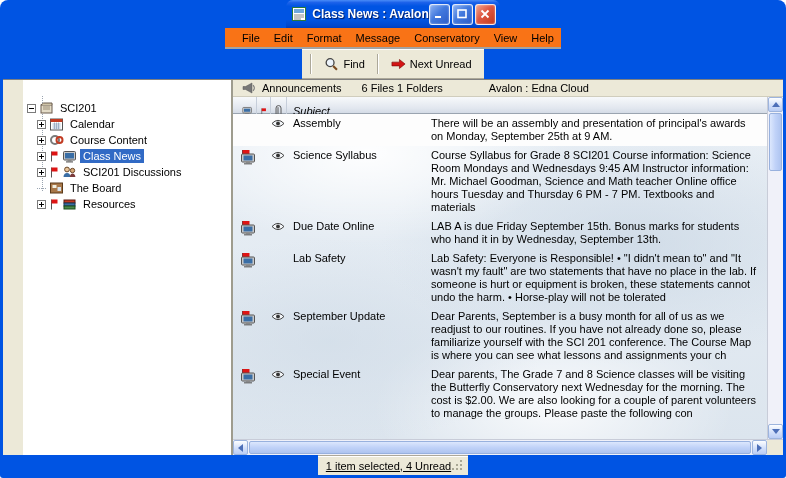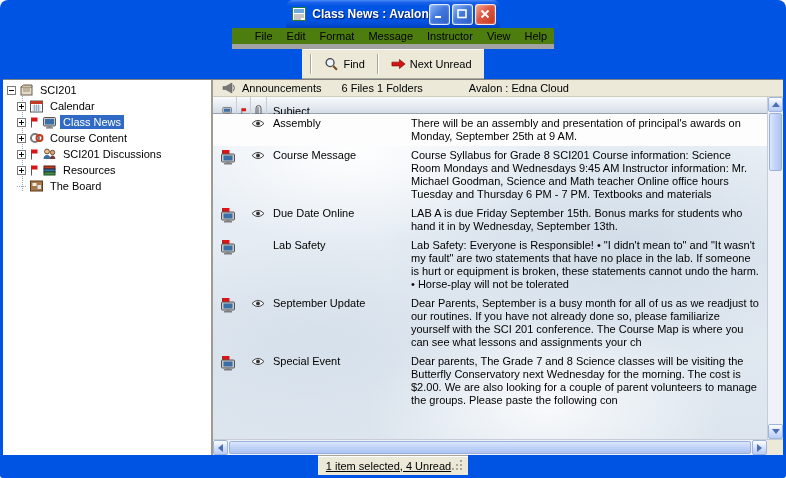--- a/index.html
+++ b/index.html
@@ -35,23 +35,23 @@
     width:21px; height:21px; border-radius:3px;
     border:1px solid rgba(255,255,255,.85);
     display:flex; align-items:center; justify-content:center;
     background:linear-gradient(135deg,#8DB2F2 0%,#4279DE 45%,#2B5BC8 100%);
     box-shadow:inset 0 0 2px rgba(255,255,255,.6);
   }
   .win-btn.close{ background:linear-gradient(135deg,#F2A58D 0%,#DE5742 45%,#C2371B 100%); }
 
   
   .menubar{
-    height:21px; flex:0 0 21px; background:#4d7c0f;
-    display:flex; align-items:center; padding-left:16px;
-    border-bottom:5px solid #a3a3a3;
+    height:21px; flex:0 0 21px; background:#f97316;
+    display:flex; align-items:center; padding-left:10px;
+    border-bottom:2px solid #a3a3a3;
   }
   .menu-item{ padding:3px 7px; cursor:default; }
 
   
   .toolbar{
     height:30px; flex:0 0 30px; background:#ECE9D8;
     display:flex; align-items:center; padding:0 4px;
     border-top:1px solid #FFFFFF;
     border-bottom:1px solid #ACA899;
   }
@@ -62,21 +62,21 @@
   }
   .tb-btn svg{ display:block; }
 
   
   .main{ flex:1 1 auto; display:flex; min-height:0; border-top:1px solid #808080; background:#ECE9D8; }
 
   
   .tree-panel{
     width:210px; flex:0 0 210px; background:#fff;
     border-right:2px solid #9E9C8E;
-    overflow:hidden; position:relative; padding-top:2px;
+    overflow:hidden; position:relative; padding-top:20px;margin-left:20px;
   }
   .tree-guide{ position:absolute; left:19px; top:16px; height:95px; border-left:1px dotted #9AA4B0; }
   .tree-row{ height:16px; display:flex; align-items:center; gap:3px; padding-left:14px; position:relative; white-space:nowrap; }
   .tree-row.root{ padding-left:4px; }
   .expander{ position:relative; width:9px; height:9px; border:1px solid #7B7B7B; background:#fff; flex:0 0 9px; z-index:1; }
   .expander::before{ content:""; position:absolute; left:1px; right:1px; top:3px; height:1px; background:#000; }
   .expander.plus::after{ content:""; position:absolute; top:1px; bottom:1px; left:3px; width:1px; background:#000; }
   .exp-space{ width:9px; flex:0 0 9px; border-top:1px dotted #9AA4B0; margin-top:1px; }
   .tflag{ width:10px; flex:0 0 10px; display:flex; }
   .ticon{ width:15px; flex:0 0 15px; display:flex; }
@@ -96,21 +96,21 @@
   .content-mid{ flex:1 1 auto; display:flex; min-height:0; }
   .list-col{ flex:1 1 auto; display:flex; flex-direction:column; min-width:0; }
 
   .col-header{
     height:17px; flex:0 0 17px;
     display:grid; grid-template-columns:18px 14px 16px 140px 1fr;
     align-items:center; padding-left:6px;
     background:linear-gradient(180deg,#F7F9FB 0%,#E2E7EF 70%,#D4DBE6 100%);
     border-bottom:1px solid #9AA4B0;
   }
-  .col-cell{ display:flex; align-items:center; height:100%; padding:8px 3px; border-right:1px solid #C6CEDA; }
+  .col-cell{ display:flex; align-items:center; height:100%; padding:8px 3px; border-right:1px solid #C6CEDA;font-style:italic; }
   .col-cell.textc{ padding-left:6px; }
   .col-cell:last-child{ border-right:none; }
 
   .msg-list{
     flex:1 1 auto; overflow:hidden; position:relative;
     background:
       radial-gradient(ellipse 300px 140px at 25% 12%, rgba(255,255,255,.95), transparent 65%),
       radial-gradient(ellipse 420px 200px at 75% 40%, rgba(198,212,226,.65), transparent 60%),
       radial-gradient(ellipse 360px 170px at 18% 70%, rgba(206,218,230,.6), transparent 60%),
       radial-gradient(ellipse 300px 160px at 60% 90%, rgba(255,255,255,.8), transparent 60%),
@@ -183,21 +183,21 @@
           </svg>
       </span>
     </span>
   </div>
 
   <div class="menubar">
     <span class="menu-item">File</span>
     <span class="menu-item">Edit</span>
     <span class="menu-item">Format</span>
     <span class="menu-item">Message</span>
-    <span class="menu-item">Instructor</span>
+    <span class="menu-item">Conservatory</span>
     <span class="menu-item">View</span>
     <span class="menu-item">Help</span>
   </div>
 
   <div class="toolbar">
     <span class="tb-sep"></span>
     <span class="tb-btn">
       <svg viewBox="0 0 16 16" width="15" height="15">
         <circle cx="6.5" cy="6" r="4.2" fill="#EDF4FB" stroke="#444" stroke-width="1.4"></circle>
         <path d="M9.8 9.5l4 4" stroke="#7A4A1E" stroke-width="2.2"></path>
@@ -237,95 +237,95 @@
             <rect x="1.5" y="2" width="12" height="11" fill="#fff" stroke="#555"></rect>
             <rect x="1.5" y="2" width="12" height="3" fill="#C23B22"></rect>
             <path d="M3.5 7h8M3.5 9h8M3.5 11h8M5.5 5.5v7M7.5 5.5v7M9.5 5.5v7" stroke="#8FA6C0" stroke-width=".8"></path>
           </svg>
         </span>
         <span class="tlabel">Calendar</span>
       </div>
 
       <div class="tree-row">
         <span class="expander plus"></span>
-        <span class="tflag">
-          <svg viewBox="0 0 10 12" width="10" height="12">
-            <path d="M2.5 1.5v10" stroke="#555"></path>
-            <path d="M2.5 1.5h6v4h-6z" fill="#DE1414"></path>
-          </svg>
-        </span>
-        <span class="ticon">
-          <svg viewBox="0 0 15 14" width="15" height="14">
-            <rect x="1.5" y="2.5" width="12" height="8.5" rx="1" fill="#C9C9C9" stroke="#555"></rect>
-            <rect x="3" y="4" width="9" height="5.5" fill="#3A6EA5"></rect>
-            <rect x="5.5" y="11" width="4" height="1.3" fill="#888"></rect>
-            <rect x="4" y="12.3" width="7" height="1.2" fill="#666"></rect>
-          </svg>
-        </span>
-        <span class="tlabel selected">Class News</span>
-      </div>
-
-      <div class="tree-row">
-        <span class="expander plus"></span>
         <span class="ticon">
           <svg viewBox="0 0 15 14" width="15" height="14">
             <circle cx="6" cy="7" r="4" fill="none" stroke="#7A7A7A" stroke-width="2"></circle>
             <circle cx="10.5" cy="7" r="3" fill="none" stroke="#C23B22" stroke-width="2"></circle>
           </svg>
         </span>
         <span class="tlabel">Course Content</span>
       </div>
 
       <div class="tree-row">
         <span class="expander plus"></span>
         <span class="tflag">
           <svg viewBox="0 0 10 12" width="10" height="12">
             <path d="M2.5 1.5v10" stroke="#555"></path>
             <path d="M2.5 1.5h6v4h-6z" fill="#DE1414"></path>
           </svg>
         </span>
         <span class="ticon">
           <svg viewBox="0 0 15 14" width="15" height="14">
-            <circle cx="5" cy="4.5" r="2.4" fill="#E8C49A" stroke="#6B4A2A"></circle>
-            <circle cx="10.5" cy="5.5" r="2.2" fill="#D8A878" stroke="#6B4A2A"></circle>
-            <path d="M1.5 12c0-2.4 1.6-4 3.5-4s3.5 1.6 3.5 4z" fill="#3A6EA5"></path>
-            <path d="M7.8 12c.2-2 1.3-3.4 2.7-3.4 1.5 0 2.7 1.5 2.9 3.4z" fill="#7A3A3A"></path>
-          </svg>
-        </span>
-        <span class="tlabel">SCI201 Discussions</span>
+            <rect x="1.5" y="2.5" width="12" height="8.5" rx="1" fill="#C9C9C9" stroke="#555"></rect>
+            <rect x="3" y="4" width="9" height="5.5" fill="#3A6EA5"></rect>
+            <rect x="5.5" y="11" width="4" height="1.3" fill="#888"></rect>
+            <rect x="4" y="12.3" width="7" height="1.2" fill="#666"></rect>
+          </svg>
+        </span>
+        <span class="tlabel selected">Class News</span>
       </div>
 
       <div class="tree-row">
         <span class="expander plus"></span>
         <span class="tflag">
           <svg viewBox="0 0 10 12" width="10" height="12">
             <path d="M2.5 1.5v10" stroke="#555"></path>
             <path d="M2.5 1.5h6v4h-6z" fill="#DE1414"></path>
           </svg>
         </span>
         <span class="ticon">
           <svg viewBox="0 0 15 14" width="15" height="14">
+            <circle cx="5" cy="4.5" r="2.4" fill="#E8C49A" stroke="#6B4A2A"></circle>
+            <circle cx="10.5" cy="5.5" r="2.2" fill="#D8A878" stroke="#6B4A2A"></circle>
+            <path d="M1.5 12c0-2.4 1.6-4 3.5-4s3.5 1.6 3.5 4z" fill="#3A6EA5"></path>
+            <path d="M7.8 12c.2-2 1.3-3.4 2.7-3.4 1.5 0 2.7 1.5 2.9 3.4z" fill="#7A3A3A"></path>
+          </svg>
+        </span>
+        <span class="tlabel">SCI201 Discussions</span>
+      </div>
+
+      <div class="tree-row">
+        <span class="exp-space"></span>
+        <span class="ticon">
+          <svg viewBox="0 0 15 14" width="15" height="14">
+            <rect x="1.5" y="2" width="12" height="10" fill="#A8784A" stroke="#5A3A1A"></rect>
+            <rect x="3.5" y="4" width="4" height="3" fill="#F2EFE0"></rect>
+            <rect x="8.5" y="6" width="3.5" height="4" fill="#D8E4EE"></rect>
+          </svg>
+        </span>
+        <span class="tlabel">The Board</span>
+      </div>
+
+      <div class="tree-row">
+        <span class="expander plus"></span>
+        <span class="tflag">
+          <svg viewBox="0 0 10 12" width="10" height="12">
+            <path d="M2.5 1.5v10" stroke="#555"></path>
+            <path d="M2.5 1.5h6v4h-6z" fill="#DE1414"></path>
+          </svg>
+        </span>
+        <span class="ticon">
+          <svg viewBox="0 0 15 14" width="15" height="14">
             <rect x="2" y="3" width="11" height="3" fill="#C23B22" stroke="#5A1A10"></rect>
             <rect x="2" y="6" width="11" height="3" fill="#3A6EA5" stroke="#1A3A5A"></rect>
             <rect x="2" y="9" width="11" height="3" fill="#4A8A4A" stroke="#1A4A1A"></rect>
           </svg>
         </span>
         <span class="tlabel">Resources</span>
-      </div>
-
-      <div class="tree-row">
-        <span class="exp-space"></span>
-        <span class="ticon">
-          <svg viewBox="0 0 15 14" width="15" height="14">
-            <rect x="1.5" y="2" width="12" height="10" fill="#A8784A" stroke="#5A3A1A"></rect>
-            <rect x="3.5" y="4" width="4" height="3" fill="#F2EFE0"></rect>
-            <rect x="8.5" y="6" width="3.5" height="4" fill="#D8E4EE"></rect>
-          </svg>
-        </span>
-        <span class="tlabel">The Board</span>
       </div>
     </div>
 
     <div class="content">
 
       <div class="panel-header">
         <svg viewBox="0 0 14 12" width="14" height="12">
           <path d="M1 4.5h2.6L10 1v10L3.6 7.5H1z" fill="#777" stroke="#555" stroke-width=".5"></path>
           <path d="M11 3.2a3.6 3.6 0 010 5.6" stroke="#777" fill="none" stroke-width="1.1"></path>
         </svg>
@@ -383,21 +383,21 @@
                   <rect x="7" y="13" width="4" height="1.2" fill="#888"></rect>
                   <rect x="5" y="14.2" width="8" height="1.2" fill="#666"></rect>
                 </svg>
               </span>
               <span class="cell-eye">
                 <svg viewBox="0 0 14 9" width="14" height="9">
                   <path d="M1 4.5Q7 -1.8 13 4.5 7 10.8 1 4.5Z" fill="#F4F7FA" stroke="#333" stroke-width=".9"></path>
                   <circle cx="7" cy="4.5" r="1.9" fill="#333"></circle>
                 </svg>
               </span>
-              <span class="cell-subj">Course Message</span>
+              <span class="cell-subj">Science Syllabus</span>
               <span class="cell-prev">Course Syllabus for Grade 8 SCI201  Course information: Science Room Mondays and Wednesdays 9:45 AM  Instructor information: Mr. Michael Goodman, Science and Math teacher Online office hours Tuesday and Thursday 6 PM - 7 PM. Textbooks and materials</span>
             </div>
 
             <div class="msg-row">
               <span class="cell-icon">
                 <svg viewBox="0 0 18 16" width="18" height="16">
                   <path d="M3.5 5V1" stroke="#444"></path>
                   <path d="M3.5 1h7v4h-7z" fill="#DE1414"></path>
                   <rect x="2.5" y="5" width="13" height="8" rx="1" fill="#C9C9C9" stroke="#555"></rect>
                   <rect x="4.5" y="6.5" width="9" height="5" fill="#3A6EA5"></rect>

